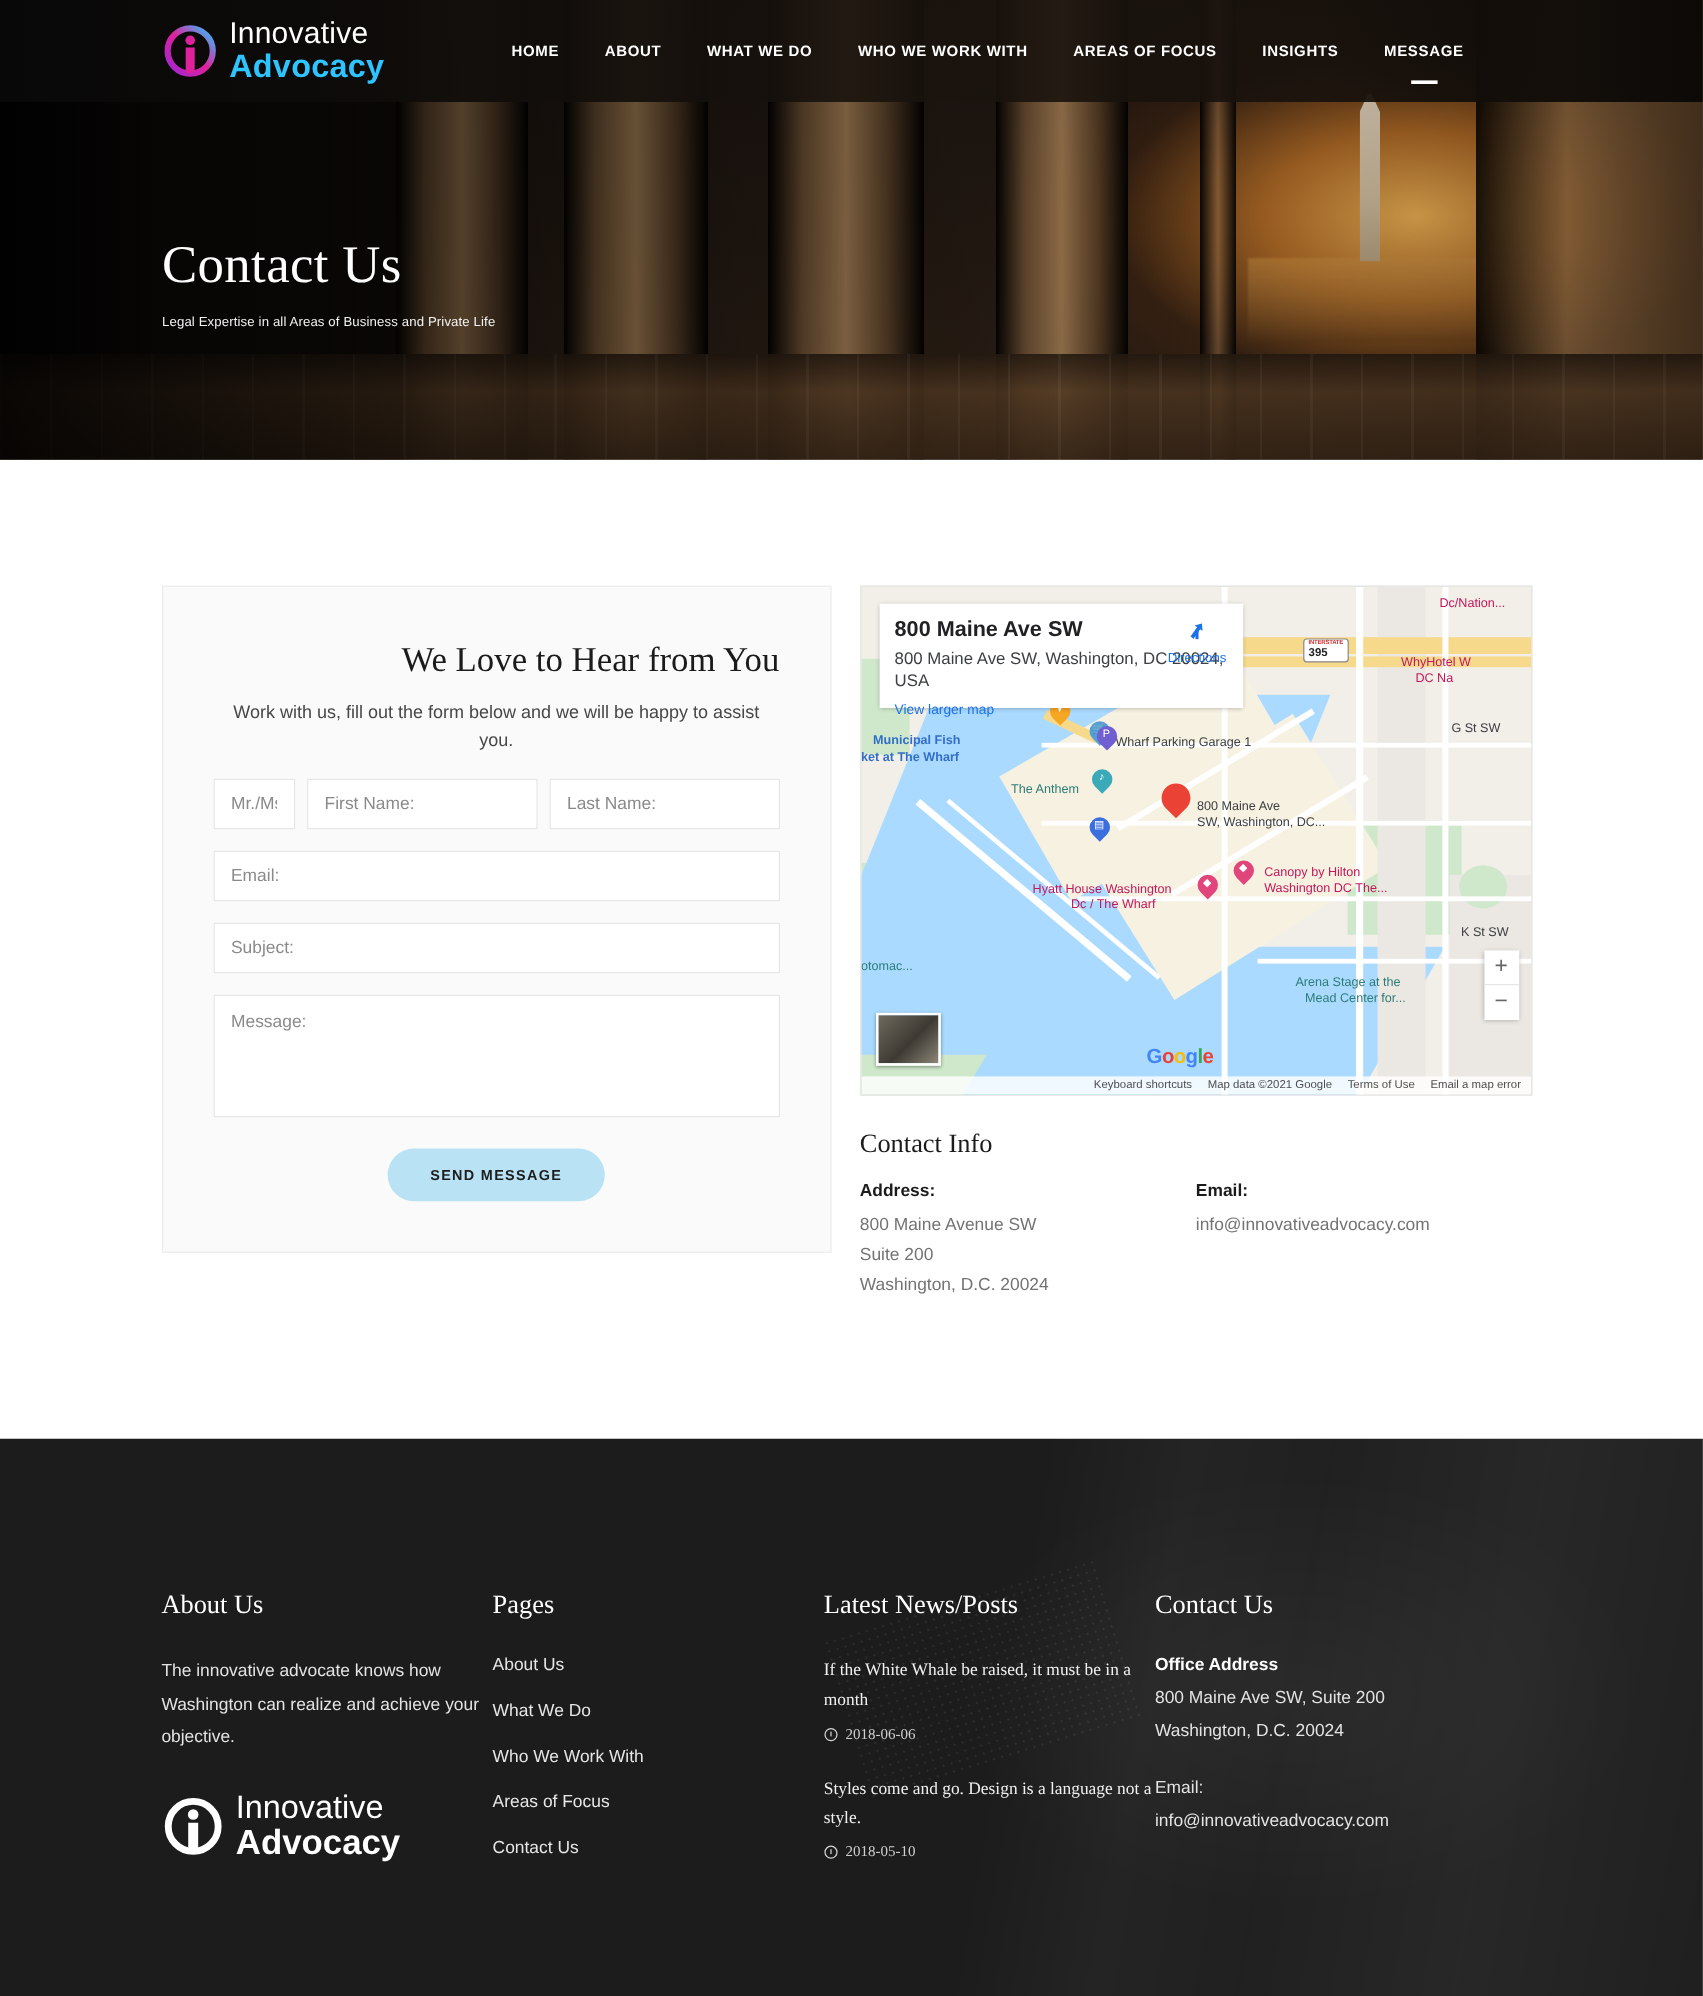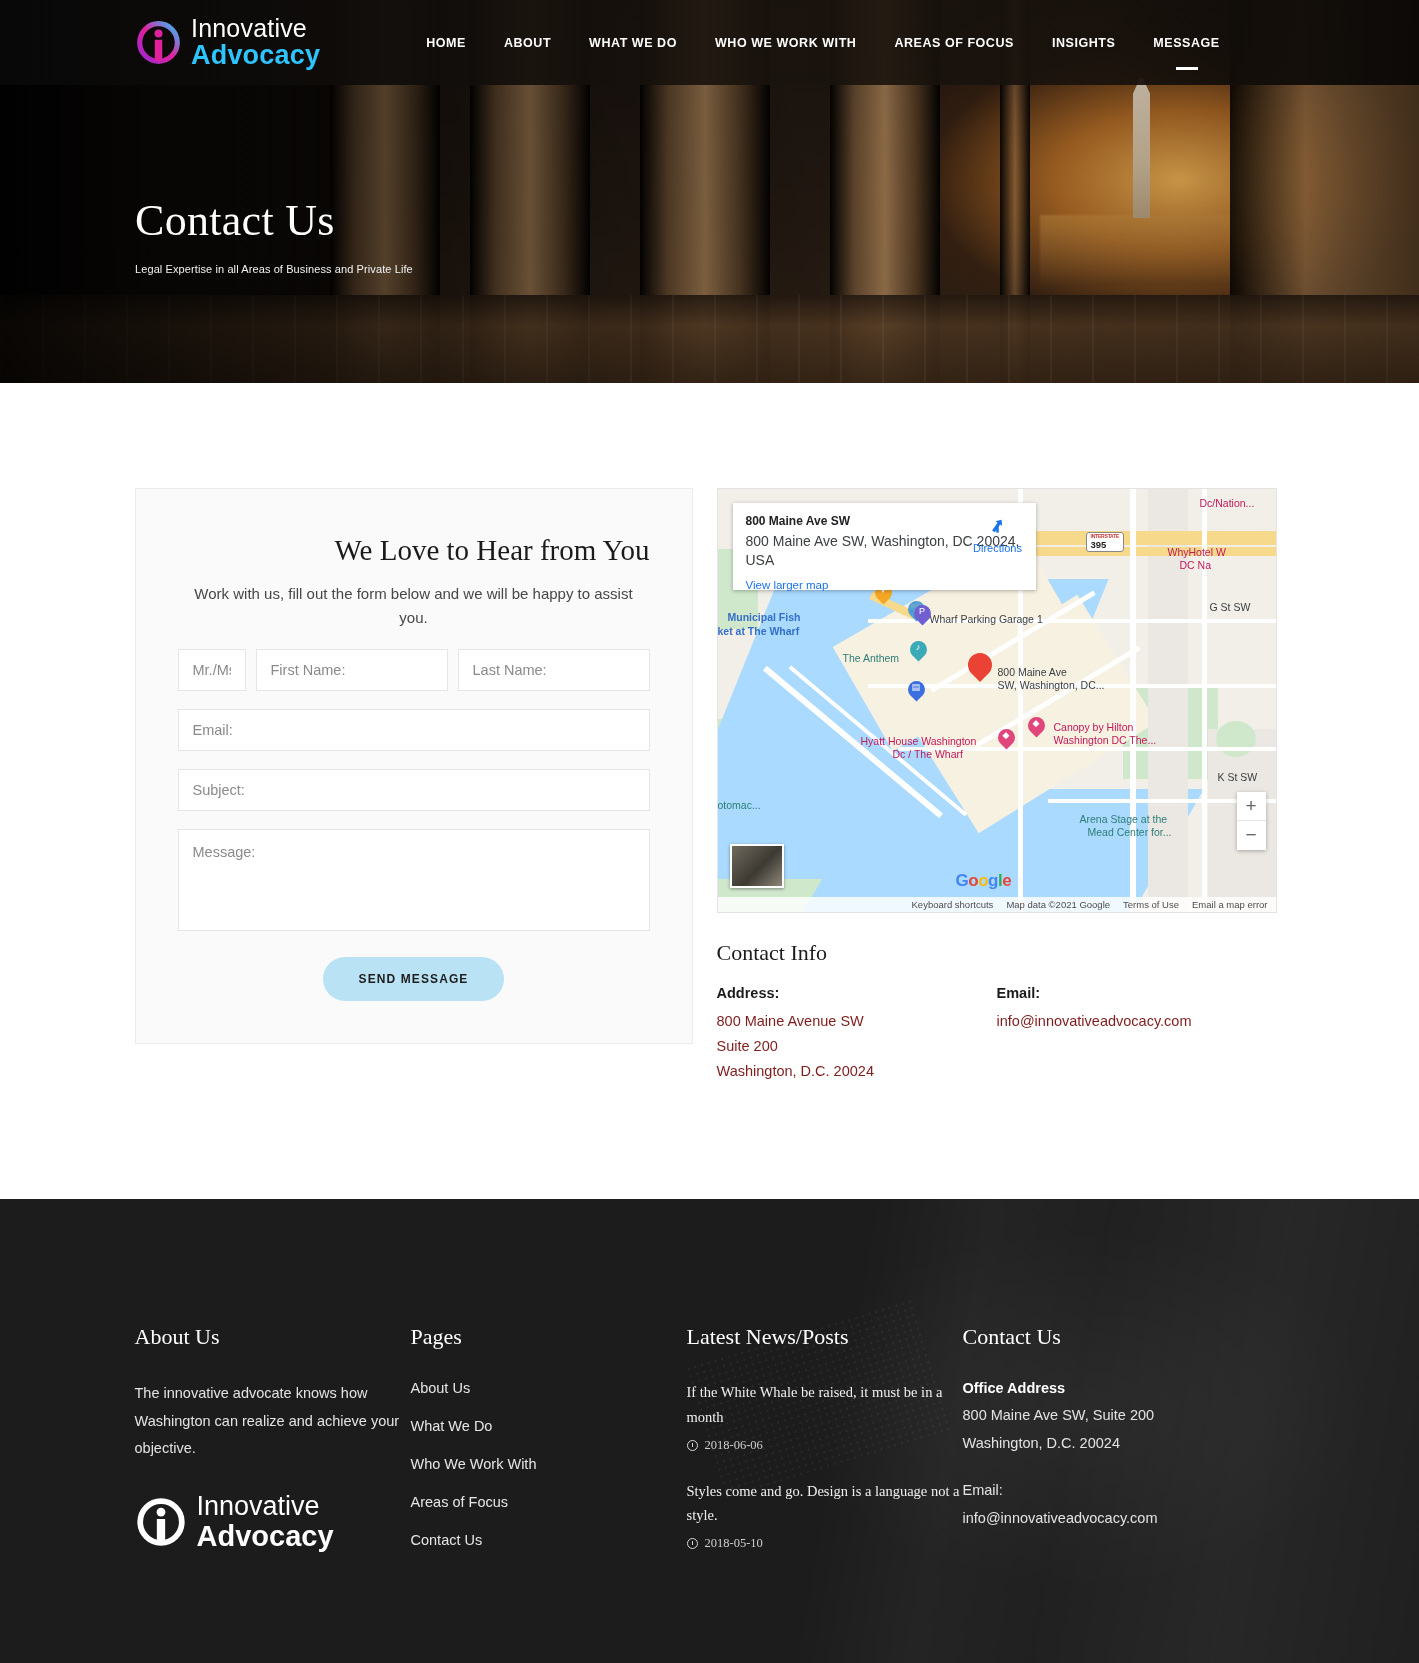--- a/index.html
+++ b/index.html
@@ -150,21 +150,21 @@
   .sand  { background: #f7f1e1; }
   .road  { background: #ffffff; }
   .hwy   { background: #f7d98b; }
   .blk   { background: #ebe8e3; }
 
   .map-card {
     position: absolute; left: 15px; top: 14px; width: 303px; height: 87px;
     background: #fff; box-shadow: 0 1px 4px rgba(0,0,0,.3); z-index: 20;
     padding: 11px 13px 0;
   }
-  .mc-title { font-size: 12px; font-weight: 700; color: #202124; }
+  .mc-title { font-size: 18px; font-weight: 700; color: #202124; }
   .mc-addr { font-size: 14px; color: #3c4043; line-height: 1.35; margin-top: 4px; }
   .mc-link { font-size: 11.5px; color: #1a73e8; margin-top: 9px; cursor: pointer; }
   .mc-dir { position: absolute; right: 9px; top: 13px; text-align: center; width: 58px; }
   .mc-dir-ico { font-size: 19px; color: #1a73e8; line-height: 1; }
   .mc-dir-lbl { font-size: 11px; color: #1a73e8; margin-top: 4px; }
 
   .mlabel { position: absolute; font-size: 10.5px; color: #5d6063; z-index: 10; line-height: 1.2; white-space: nowrap; }
   .mlabel.b { font-weight: 700; }
   .mlabel.blue { color: #336fc9; }
   .mlabel.teal { color: #2e7d76; }
@@ -211,21 +211,21 @@
     padding-right: 8px; font-size: 9.5px; color: #4d4d4d;
   }
   .map-attr span { white-space: nowrap; }
 
   
   .cinfo { margin-top: 27px; }
   .cinfo-title { font-family: "Liberation Serif", serif; font-size: 22px; color: #1b1b1b; font-weight: 400; }
   .cinfo-grid { display: flex; margin-top: 19px; }
   .cinfo-col { width: 290px; }
   .cinfo-h { font-size: 14.5px; font-weight: 700; color: #1b1b1b; margin-bottom: 8px; }
-  .cinfo-p { font-size: 14.5px; color: #7f1d1d; line-height: 1.73; }
+  .cinfo-p { font-size: 14.5px; color: #737373; line-height: 1.73; }
 
   
   .footer { position: relative; background: #1c1c1c; color: #fff; overflow: hidden; }
   .footer-bg {
     position: absolute; inset: 0;
     background:
       linear-gradient(100deg, rgba(255,255,255,0) 58%, rgba(255,255,255,.035) 66%, rgba(255,255,255,.02) 74%, rgba(255,255,255,.05) 86%, rgba(255,255,255,.015) 100%),
       radial-gradient(ellipse 420px 260px at 1080px 210px, rgba(255,255,255,.045), rgba(255,255,255,0) 70%),
       #1c1c1c;
   }

